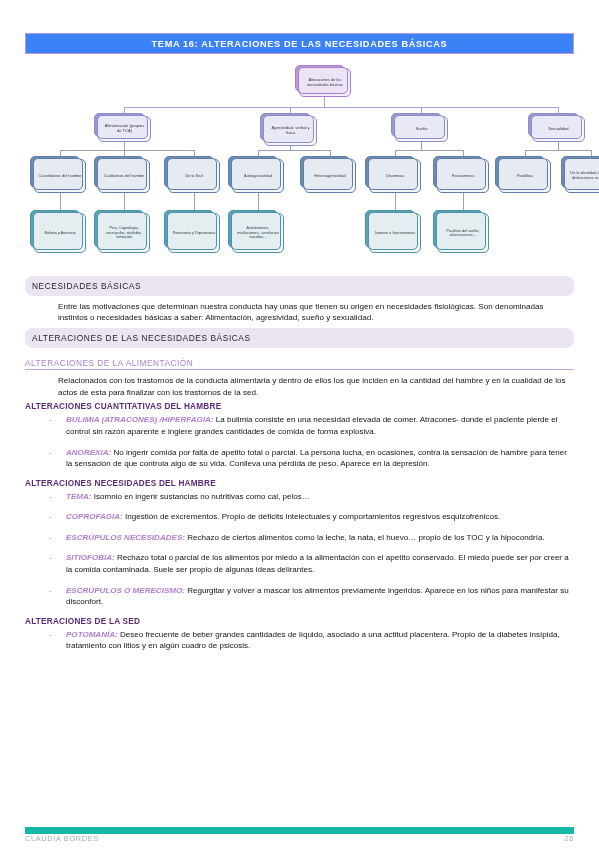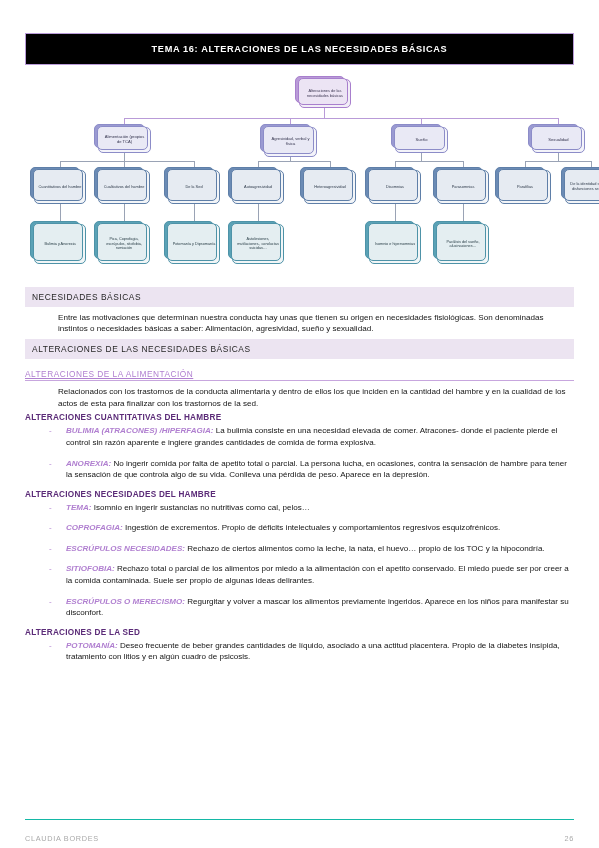--- a/index.html
+++ b/index.html
@@ -9,22 +9,22 @@
     font-family: "Liberation Sans", sans-serif;
     color: #1a1a1a;
     overflow: hidden;
     position: relative;
   }
   .page { width: 599px; height: 848px; position: relative; padding: 0 25px; }
 
   
   .title-bar {
     margin-top: 33px;
-    height: 32px;
-    background: #000000;
+    height: 21px;
+    background: #3b82f6;
     border: 1px solid #b99bd8;
     display: flex; align-items: center; justify-content: center;
   }
   .title-bar .t {
     color: #ffffff;
     font-size: 9.2px;
     font-weight: bold;
     letter-spacing: 0.65px;
   }
 
@@ -83,31 +83,31 @@
   .conn.h { height: 1px; }
   .conn.pur { background: #b99bd8; }
 
   
   .band {
     background: #ece4f1;
     padding: 5px 7px;
     font-size: 8.4px;
     letter-spacing: 0.55px;
     color: #262626;
+    border-radius: 8px;
   }
   .band.h1 { margin-top: 10px; }
   .para {
     font-size: 8.1px; line-height: 1.42; color: #151515;
     padding: 5px 1px 4px 1px; text-align: left; margin-left: 32px;
   }
   .subhead-pink {
     color: #b07fd0; font-size: 8.3px; letter-spacing: 0.5px;
     border-bottom: 1px solid #c7a6de; padding-bottom: 1.5px;
     margin-top: 10px;
-    text-decoration: underline;
   }
   .subhead-bold {
     color: #5b2b78; font-size: 8.2px; font-weight: bold;
     letter-spacing: 0.25px; margin-bottom: 3px;
   }
   ul.bl { list-style: none; margin: 0; padding: 0; }
   ul.bl li {
     position: relative; padding-left: 41px; margin-bottom: 9px;
     font-size: 8.05px; line-height: 1.44; color: #141414;
   }
@@ -115,22 +115,22 @@
     position: absolute; left: 24px; top: 0; color: #b07fd0; font-size: 8px;
   }
   ul.bl li .term {
     color: #b07fd0; font-style: italic; font-weight: bold;
   }
   ul.bl.tight li { margin-bottom: 2px; }
 
   
   .footer {
     position: absolute; left: 25px; right: 25px; bottom: 38px;
-    border-top: 1px solid #14b8a6;
-    padding-top: 14px;
+    border-top: 7px solid #14b8a6;
+    padding-top: 0;
     display: flex; justify-content: space-between; align-items: center; gap: 46px;
   }
   .footer span { font-size: 7.3px; color: #a9a9a9; letter-spacing: 0.7px; }
 </style>
 </head>
 <body>
 
 <div class="page">
 
   <div class="title-bar">

